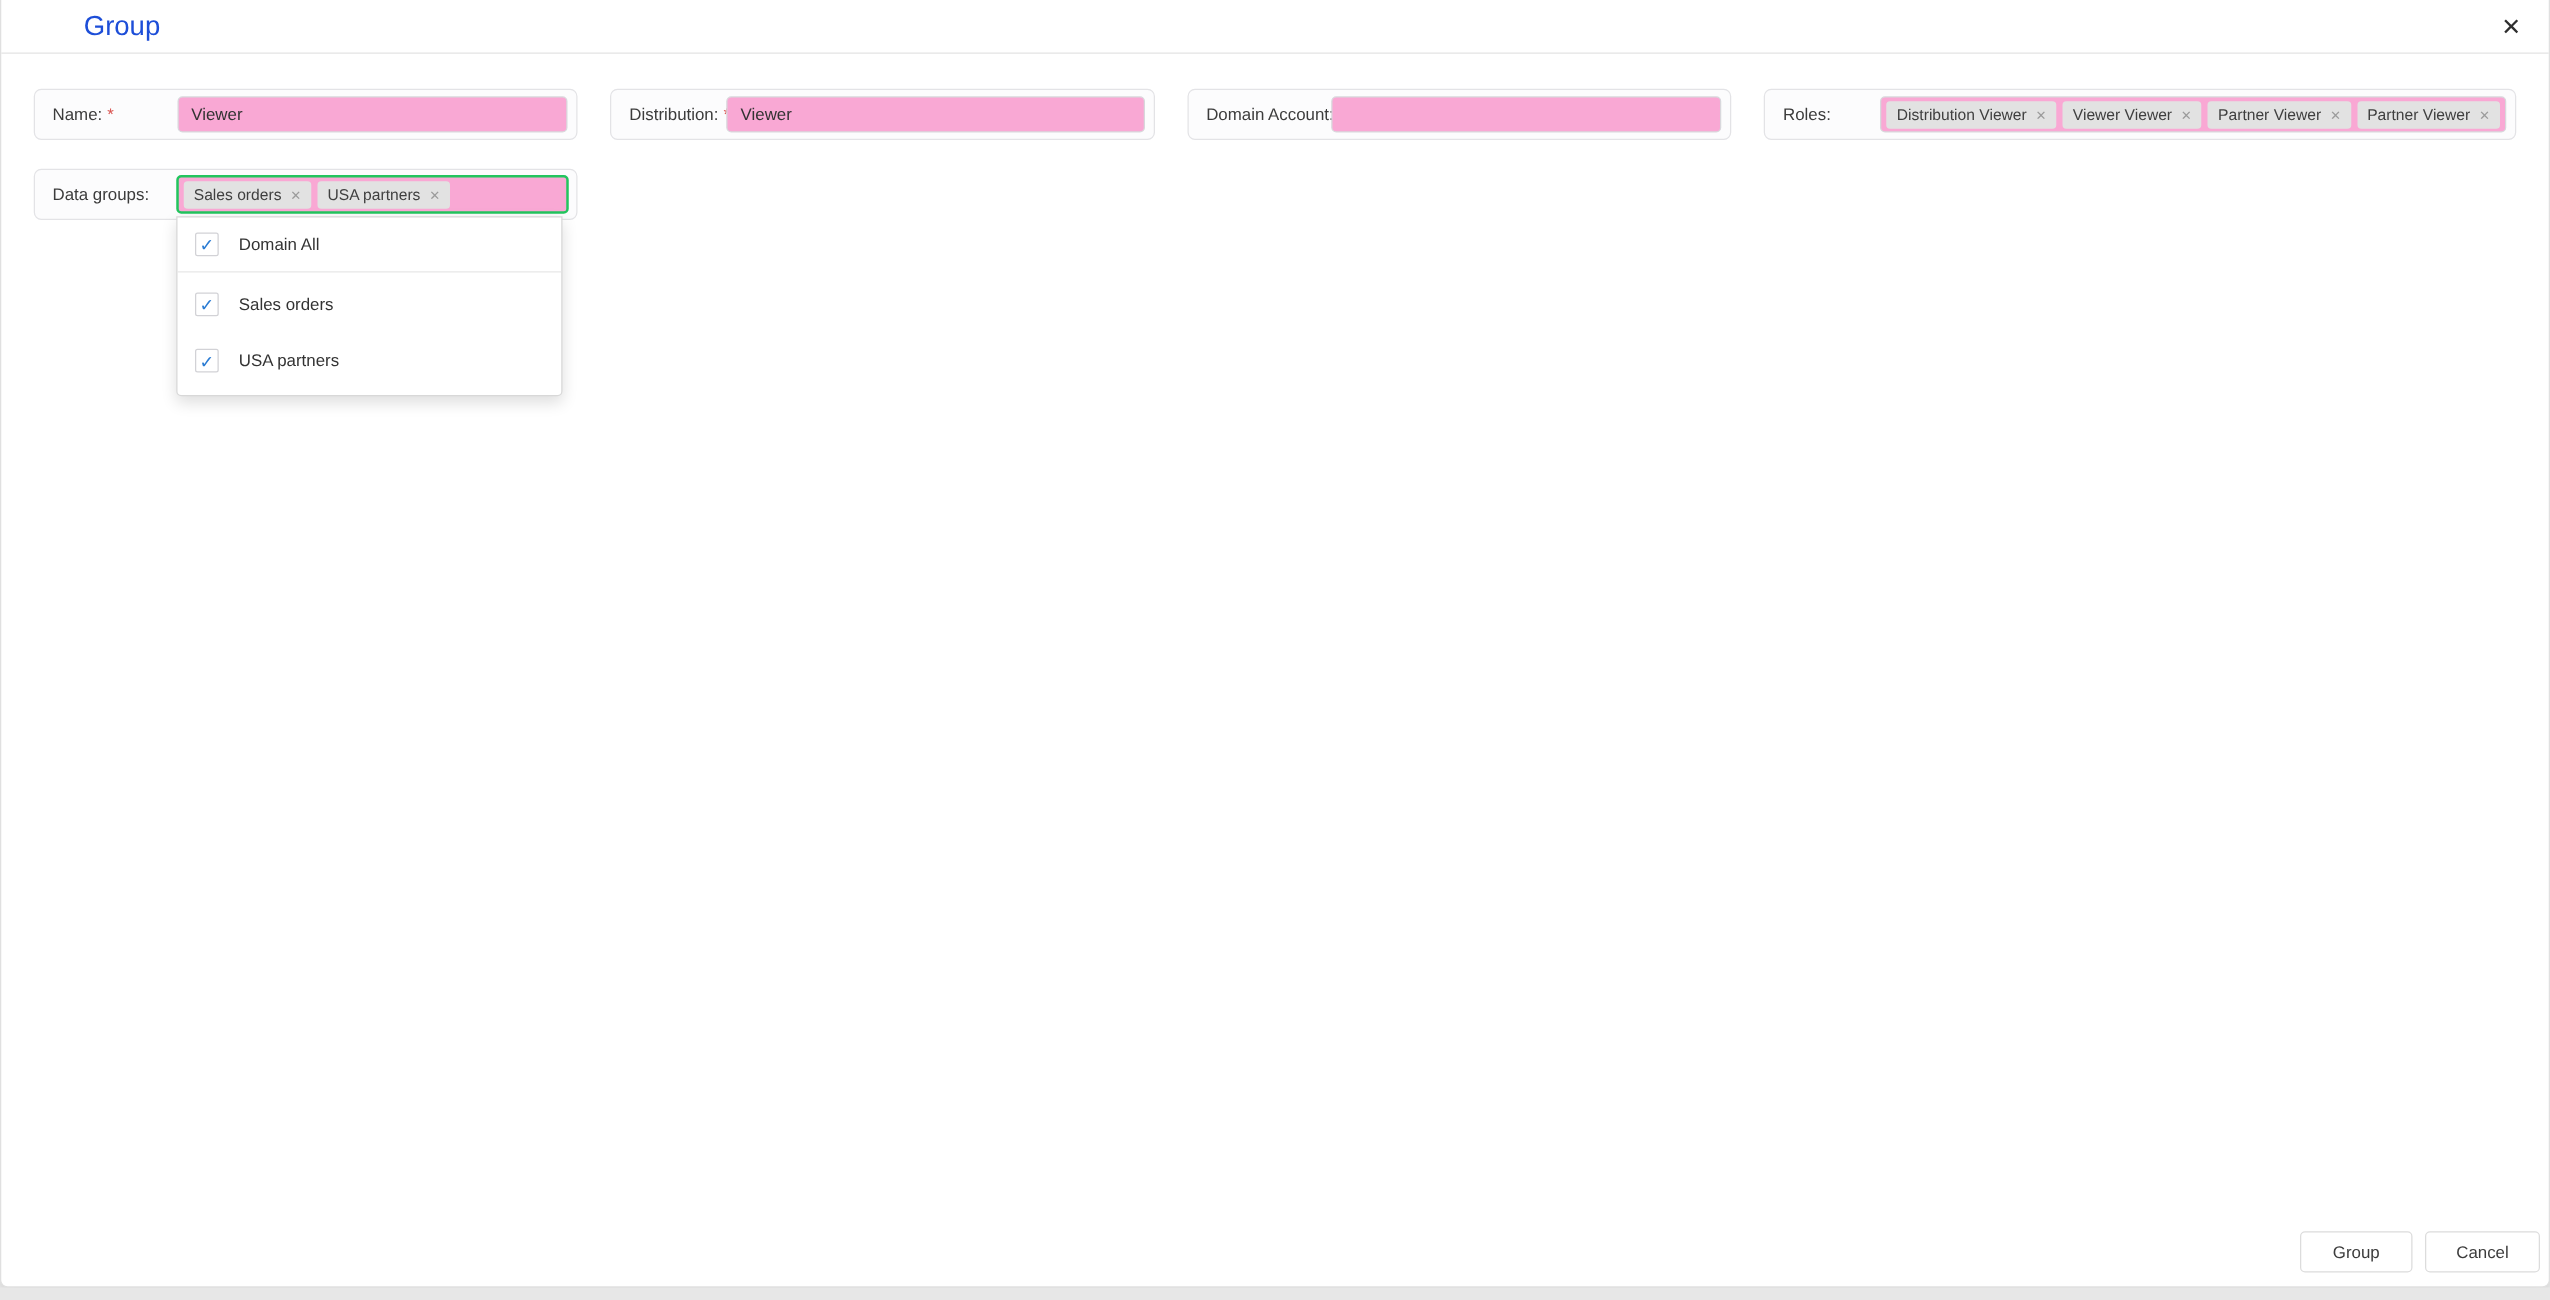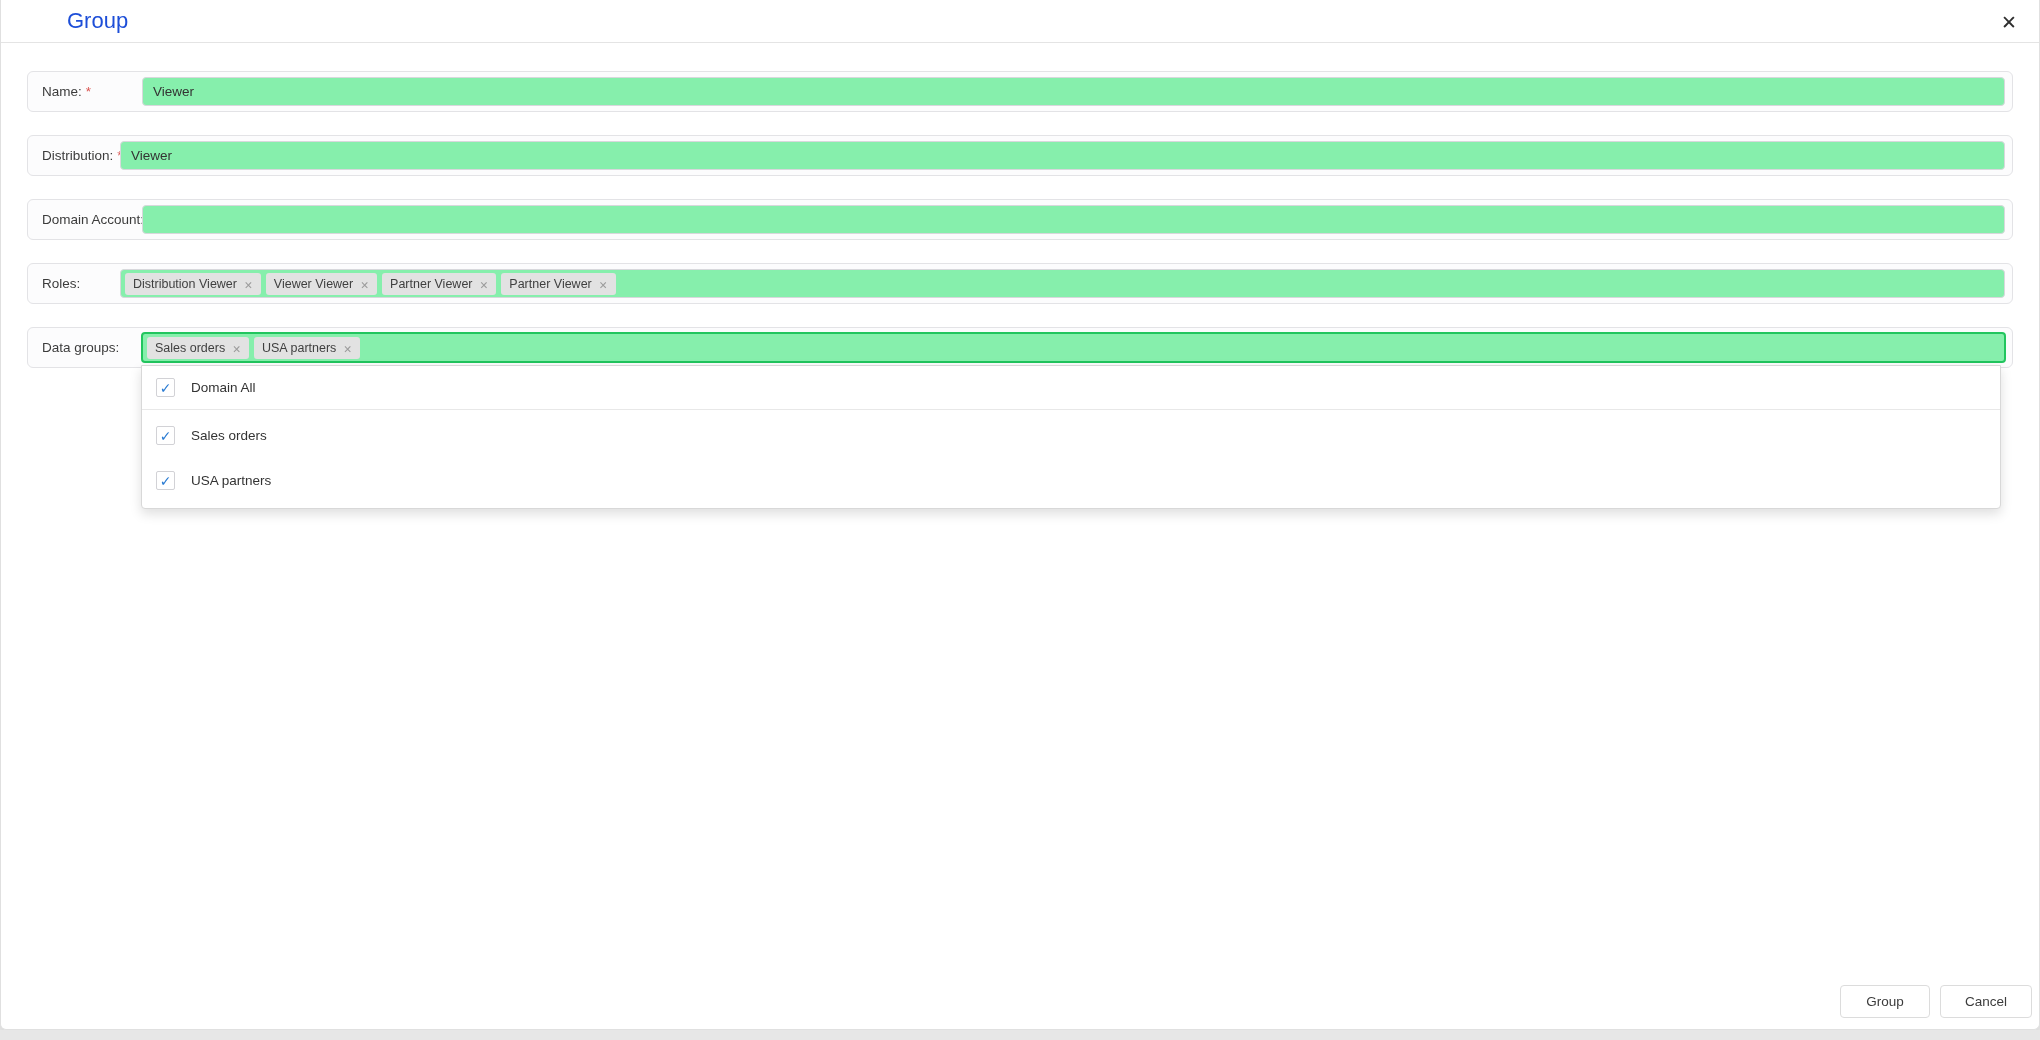--- a/index.html
+++ b/index.html
@@ -36,21 +36,21 @@
     display: flex; align-items: center; justify-content: center;
     font-size: 19px; color: #2e2e2e;
     cursor: pointer;
   }
   .dialog-body {
     position: relative;
     padding: 28px 26px 0 26px;
   }
   .form-grid {
     display: grid;
-    grid-template-columns: 1fr;
+    grid-template-columns: 1fr 1fr 1fr 1fr;
     column-gap: 26px;
     row-gap: 23px;
   }
   .field-group {
     display: flex;
     align-items: stretch;
     height: 41px;
     border: 1px solid #e3e3e6;
     border-radius: 6px;
     background: #fcfcfd;
@@ -66,21 +66,21 @@
     flex: 0 0 auto;
   }
   .label-w-left  { width: 114px; }
   .label-w-right { width: 92px; }
   .required-mark { color: #d9534f; margin-left: 4px; font-size: 13.5px; }
   .field-input {
     flex: 1 1 auto;
     margin: 5px 7px 5px 0;
     border: 1px solid #d8d8dc;
     border-radius: 4px;
-    background: #86efac;
+    background: #f9a8d4;
     display: flex;
     align-items: center;
     padding: 0 10px;
     font-size: 13.5px;
     color: #333333;
     position: relative;
   }
   .field-input.tags { padding: 0 4px; gap: 5px; }
   .field-input.focused {
     border: 2px solid #22c55e;

